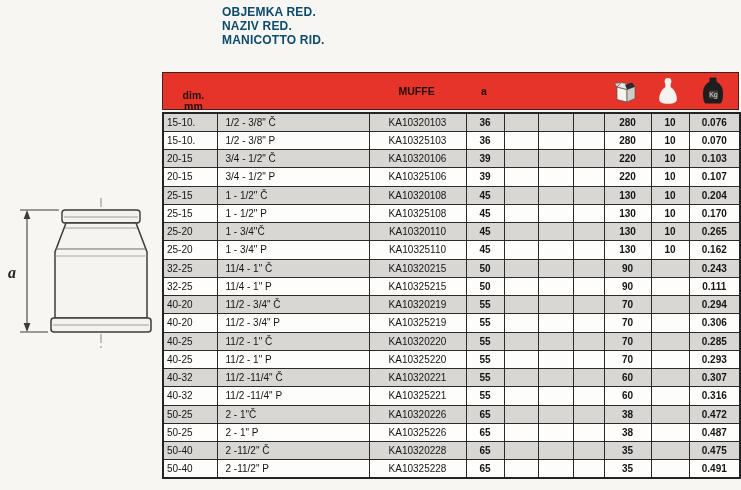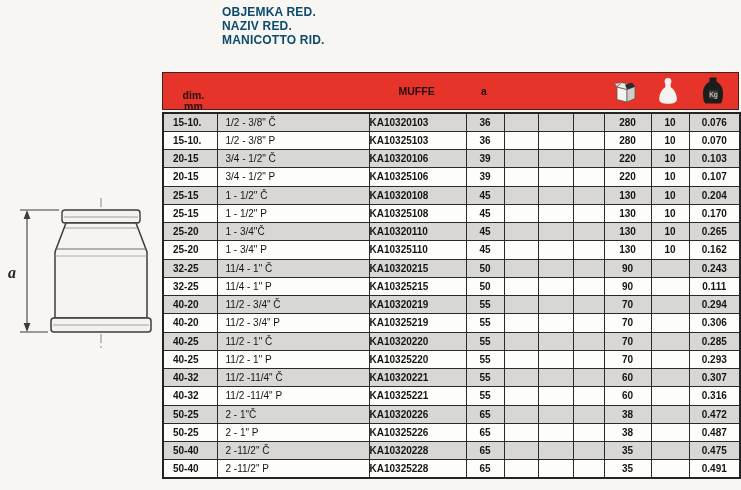--- a/index.html
+++ b/index.html
@@ -36,23 +36,23 @@
     position:absolute;left:162px;top:112px;width:577px;height:367px;
     border-collapse:collapse;table-layout:fixed;
     border:2.5px solid #242424;
   }
   .dtable td{
     border:1.6px solid #2a2a2a;box-sizing:border-box;
     font-size:10px;height:16.6px;padding:0 4px;background:#fdfdfc;
     white-space:nowrap;overflow:hidden;
   }
   tr.shaded td{background:#d8d7d3;}
-  td.col-dim{font-weight:bold;padding-left:9px;}
+  td.col-dim{font-weight:normal;padding-left:3px;}
   td.col-naziv{padding-left:8px;}
-  td.col-koda{text-align:left;padding:0 0;font-weight:bold;}
+  td.col-koda{text-align:center;padding:0 0;}
   td.col-a,td.col-box,td.col-bag,td.col-kg{text-align:center;font-weight:bold;}
   
   .diagram{position:absolute;left:5px;top:190px;}
   .icon{display:block;}
 </style>
 </head>
 <body>
 
 <div class="title-block">
   <div class="title-line">OBJEMKA RED.</div>

